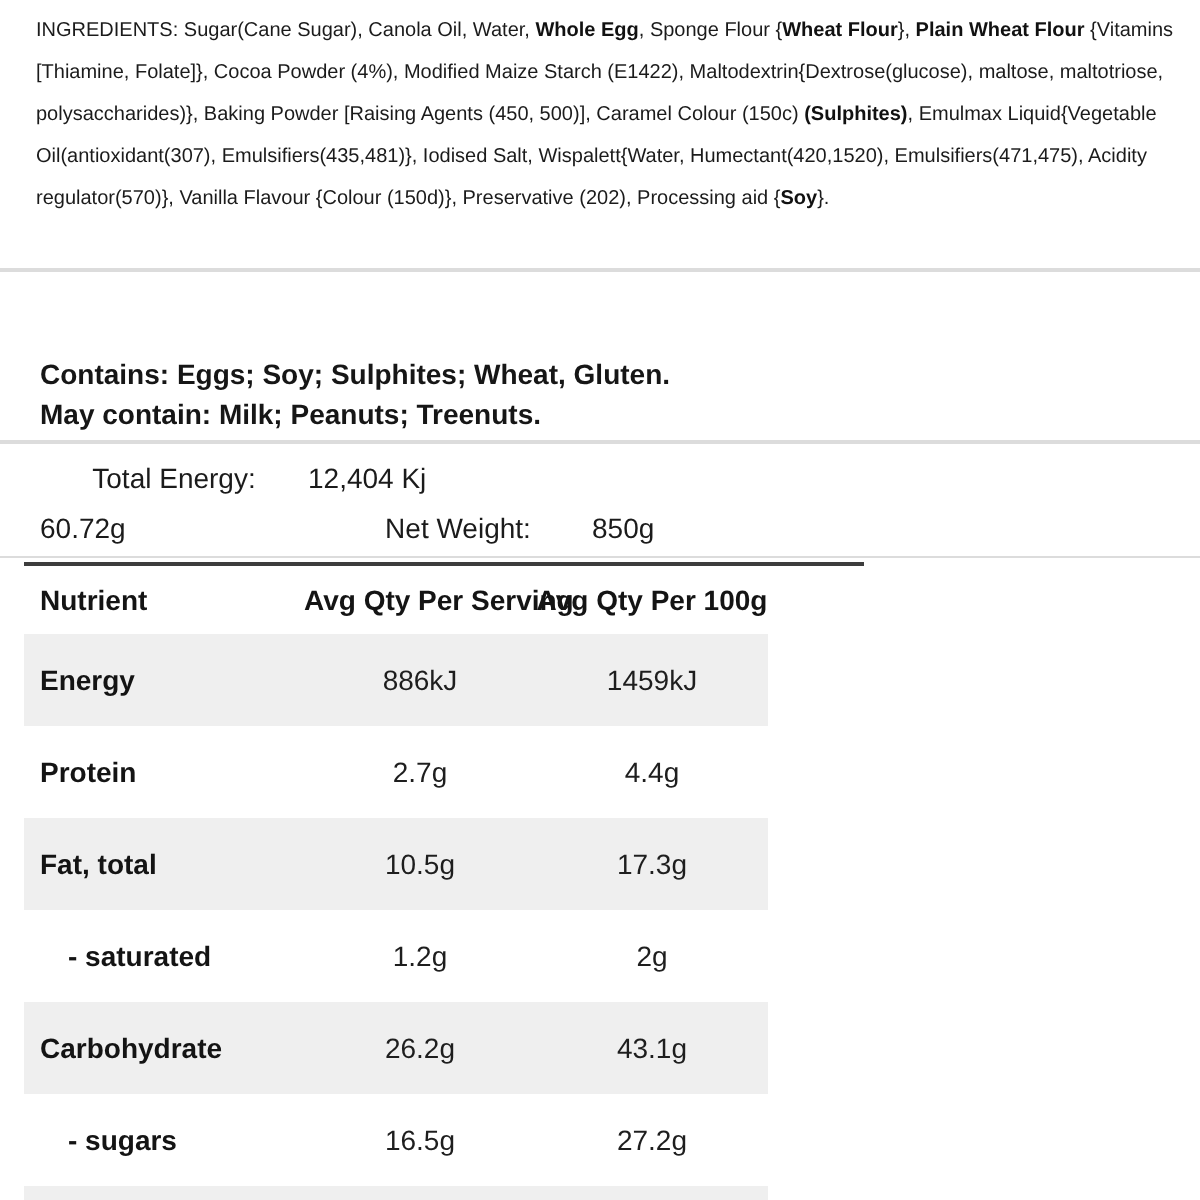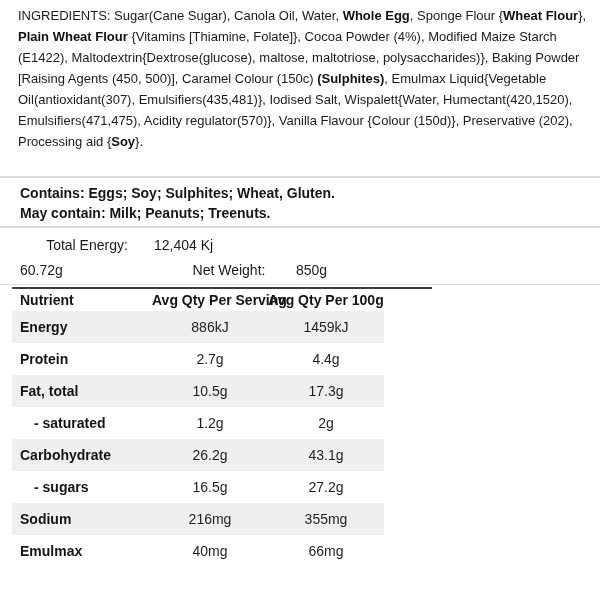--- a/index.html
+++ b/index.html
@@ -7,38 +7,39 @@
   .page {
     position:relative;
     width:600px; height:600px;
     background:#ffffff;
     font-family:"Liberation Sans", sans-serif;
     color:#1b1b1b;
     overflow:hidden;
   }
   .ingredients {
     padding:5px 8px 0 18px;
-    font-size:13px;
+    font-size:10px;
     line-height:21px;
     color:#1b1b1b;
   }
   .b { font-weight:bold; color:#111; }
   hr.rule {
     border:none;
     border-top:2px solid #dcdcdc;
     margin:0;
     width:100%;
   }
   hr.rule-1 { margin-top:24px; }
   .allergens {
     padding:5px 0 3px 20px;
     font-weight:bold;
     font-size:14px;
     line-height:20px;
     color:#161616;
+    margin-top:36px;
   }
   .summary { padding:4px 0 2px 0; }
   .summary-row {
     display:flex;
     align-items:center;
     height:25px;
     font-size:14px;
     padding-left:20px;
   }
   .s-left  { width:142px; }
@@ -54,29 +55,29 @@
   table.nutrition-table {
     border-collapse:collapse;
     table-layout:fixed;
     width:372px;
     font-size:14px;
   }
   .nutrition-table col.c1 { width:140px; }
   .nutrition-table col.c2 { width:116px; }
   .nutrition-table col.c3 { width:116px; }
   .nutrition-table th {
-    height:22px;
+    height:34px;
     font-weight:bold;
     text-align:center;
     color:#141414;
     white-space:nowrap;
   }
   .nutrition-table th:first-child { text-align:left; padding-left:8px; }
   .nutrition-table td {
-    height:32px;
+    height:46px;
     text-align:center;
     color:#1e1e1e;
     margin-top:38px;
   }
   .nutrition-table td:first-child {
     text-align:left;
     padding-left:8px;
     font-weight:bold;
     color:#141414;
   }

